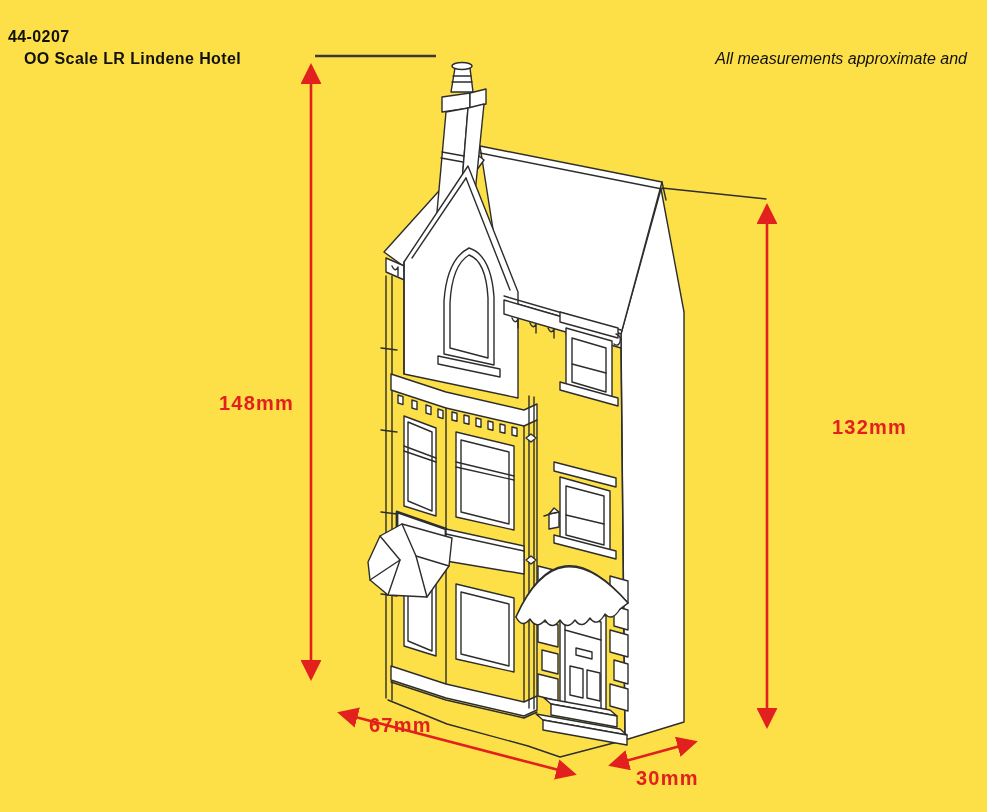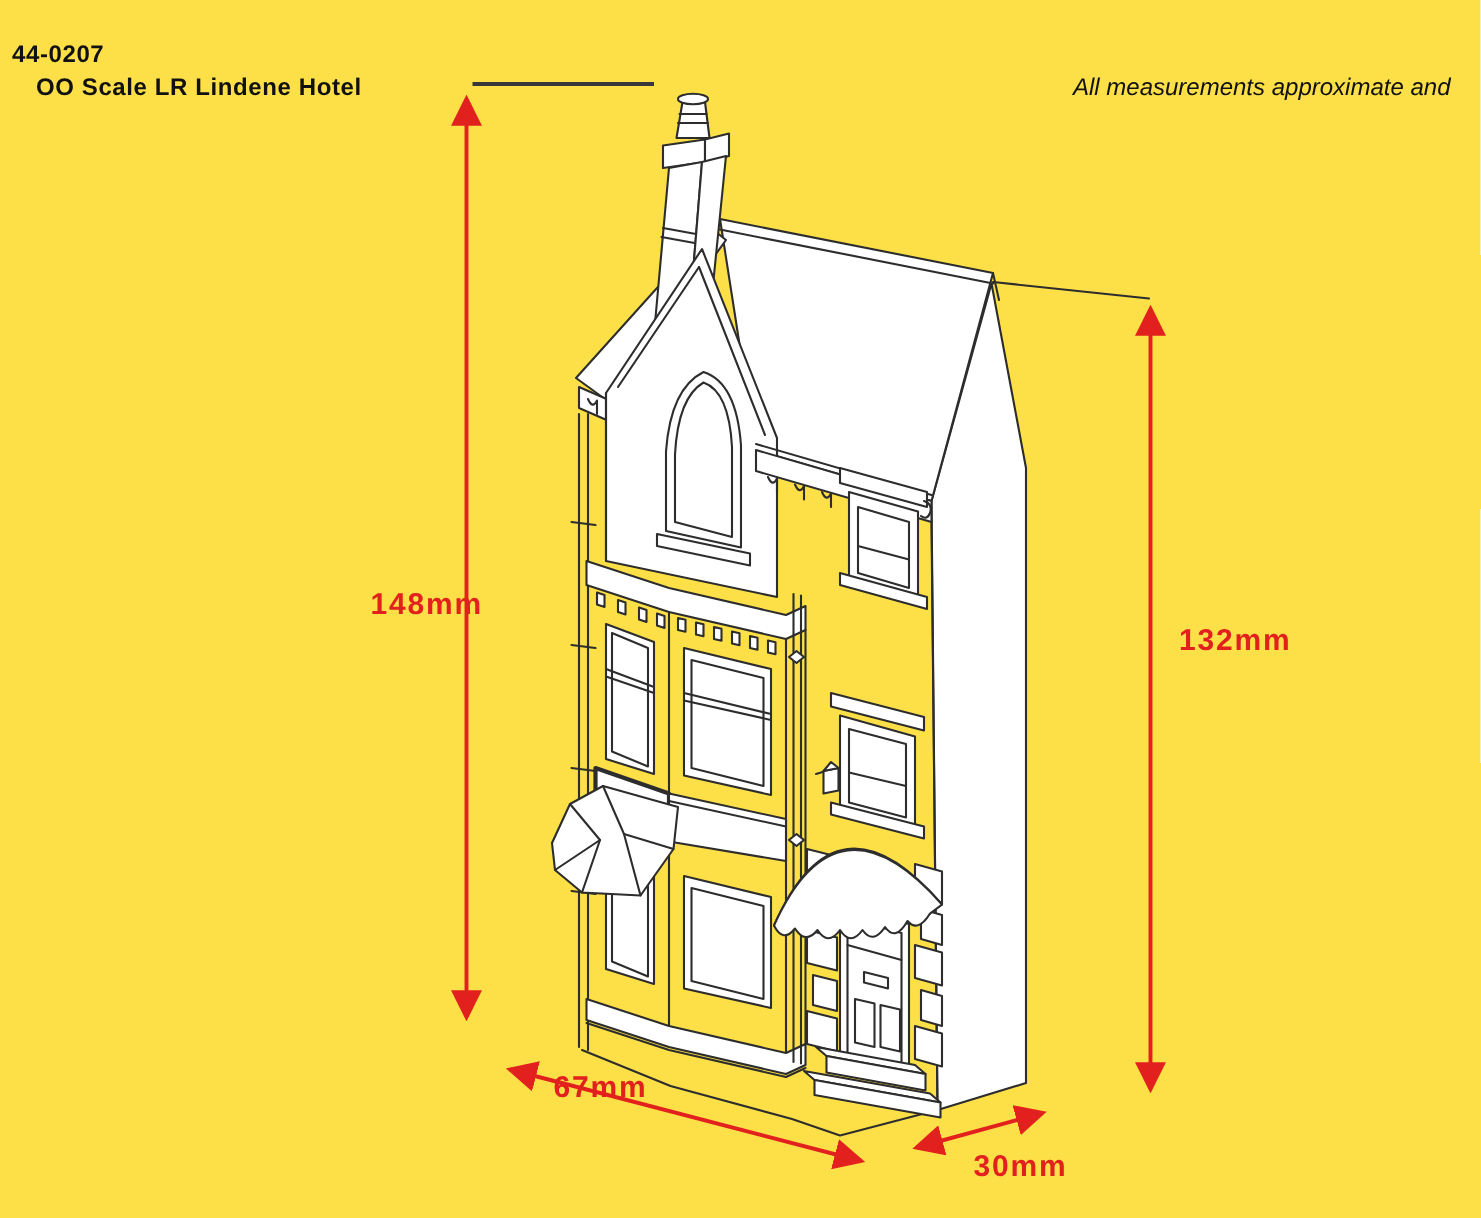--- a/index.html
+++ b/index.html
@@ -16,24 +16,24 @@
     color:#111;letter-spacing:.4px;margin-left:16px;
   }
   .note{
     position:absolute;right:20px;top:48px;text-align:center;
     font-style:italic;font-size:16px;color:#111;line-height:1.4;
   }
   .dim-label{
     position:absolute;font-size:20px;font-weight:bold;color:#e2201e;
     letter-spacing:1.2px;white-space:nowrap;
   }
-  .dim-148{left:219px;top:392px;margin-left:28px;}
-  .dim-132{left:786px;top:416px;}
+  .dim-148{left:219px;top:392px;}
+  .dim-132{left:832px;top:416px;}
   .dim-67{left:369px;top:714px;}
-  .dim-30{left:649px;top:767px;}
+  .dim-30{left:636px;top:767px;}
   svg{position:absolute;left:0;top:0;}
   .ink{stroke:#2d2d2d;stroke-width:1.4;fill:none;stroke-linejoin:round;stroke-linecap:round;}
   .inkf{stroke:#2d2d2d;stroke-width:1.4;fill:#ffffff;stroke-linejoin:round;}
   .inkb{stroke:#2d2d2d;stroke-width:2.8;fill:#ffffff;stroke-linejoin:round;}
   .datum{stroke:#383838;stroke-width:2.6;fill:none;}
   .red{stroke:#e2201e;stroke-width:2.6;fill:none;}
 </style>
 </head>
 <body>
 

